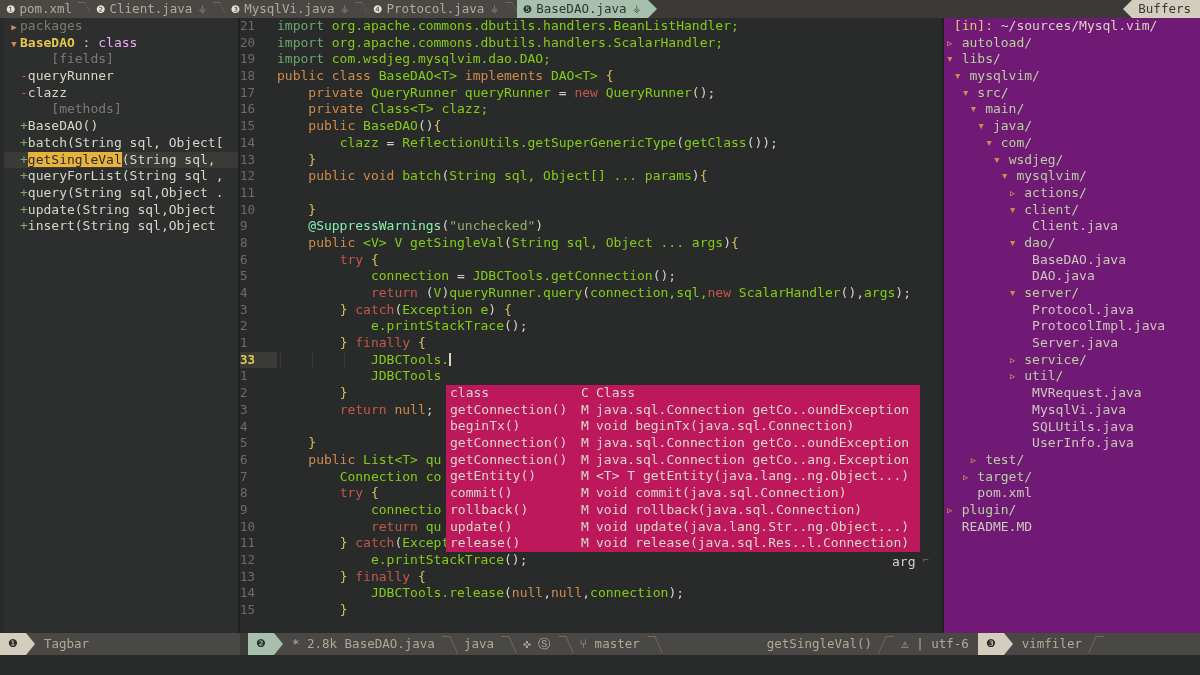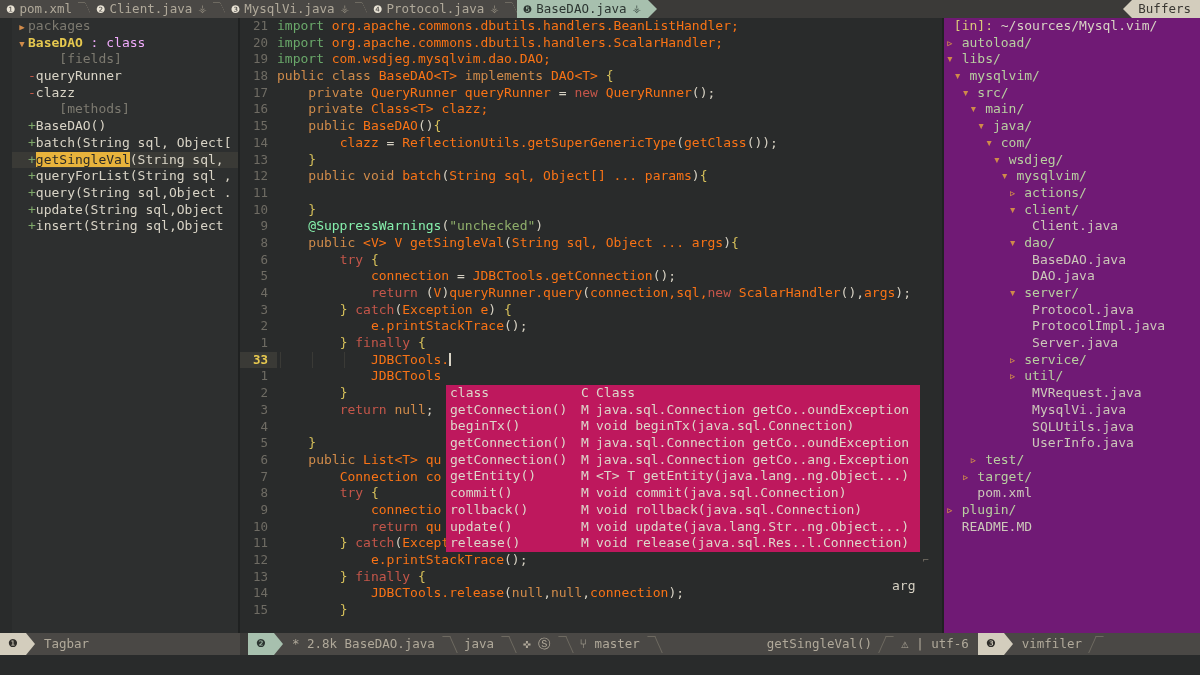--- a/index.html
+++ b/index.html
@@ -22,21 +22,21 @@
   .tab.active .mod{color:#48584f;}
   .tabsep{width:11px;height:18px;position:relative;background:#4a4845;}
   .tabsep:after{content:"";position:absolute;left:2px;top:2px;width:7px;height:14px;
      border-right:1.4px solid #6e6a61;border-top:1.4px solid #6e6a61;transform:skewX(26deg);border-radius:1px;}
   .arrow-r{width:0;height:0;border-top:9px solid transparent;border-bottom:9px solid transparent;border-left:9px solid #a7c0ae;}
   .tabfill{flex:1;background:#3b3a38;}
   .buffers{display:flex;align-items:center;height:18px;padding:0 9px 0 6px;background:#d3cdbd;color:#3a3833;font-size:12.5px;}
   .arrow-l-lt{width:0;height:0;border-top:9px solid transparent;border-bottom:9px solid transparent;border-right:9px solid #d3cdbd;}
 
   
-  .pane-tag{position:absolute;left:12px;top:18px;width:276px;height:615px;background:#2d2f2f;overflow:hidden;}
+  .pane-tag{position:absolute;left:4px;top:18px;width:276px;height:615px;background:#2d2f2f;overflow:hidden;}
   .pane-code{position:absolute;left:240px;top:18px;width:700px;height:615px;background:#292b2b;overflow:hidden;}
   .pane-tree{position:absolute;left:944px;top:18px;width:256px;height:615px;background:#701a75;overflow:hidden;}
   .vsplit{position:absolute;top:18px;width:2px;height:615px;background:#1f2121;}
   .vsplit.a{left:238px;}
   .vsplit.b{left:942px;}
 
   
   .tagrow{height:16.7px;line-height:16.7px;white-space:nowrap;padding-left:4px;color:#c5c0b2;font-size:13px;position:relative;}
   .tagrow.sel{background:#3a3a36;}
   .tw{display:inline-block;width:12px;text-align:center;}
@@ -47,26 +47,26 @@
   .tname{color:#d9d4c6;}
   .tclass{color:#e6c84f;font-weight:bold;}
   .tkw{color:#f0abfc;}
   .tdim{color:#7d7a70;}
   .hl{background:#e8b33c;color:#2b2b28;}
   .ellip{color:#7a7368;}
 
   
   .codewrap{position:relative;}
   .cline{height:16.7px;line-height:16.7px;white-space:pre;font-size:13px;position:relative;}
-  .ln{display:inline-block;width:28px;text-align:right;color:#6f6c64;padding-right:9px;font-size:12.5px;}
+  .ln{display:inline-block;width:28px;text-align:left;color:#6f6c64;padding-right:9px;font-size:12.5px;}
   .ln.cur{color:#e6c84f;background:#3a3a36;font-weight:bold;}
   .cline.curline .ln{background:#3a3a36;}
   .kw{color:#d08b4a;}
   .kw2{color:#c4564a;}
-  .typ{color:#f97316;margin-top:30px;}
+  .typ{color:#84cc16;margin-top:30px;}
   .str{color:#8fae6a;}
   .ann{color:#86efac;}
   .pl{color:#d6d1c3;}
   .brc{color:#d6c05a;}
   .imp{color:#6aa86a;margin-top:14px;}
   .cursor{display:inline-block;width:1.5px;height:13px;background:#d9d4c6;vertical-align:-2px;}
   .iguide{position:absolute;top:0;width:1px;height:16.7px;background:#3a3a36;}
 
   
   .popup{position:absolute;left:446px;top:385px;width:474px;background:#be185d;box-shadow:0 0 0 0 rgba(0,0,0,0);z-index:30;}
@@ -186,21 +186,21 @@
         <div class="cline"><span class="ln">7</span><span>        <span class="typ">Connection co</span></span></div>
         <div class="cline"><span class="ln">8</span><span>        <span class="kw2">try</span> <span class="brc">{</span></span></div>
         <div class="cline"><span class="ln">9</span><span>            <span class="typ">connectio</span></span></div>
         <div class="cline"><span class="ln">10</span><span>            <span class="kw2">return</span> <span class="typ">qu</span></span></div>
         <div class="cline"><span class="ln">11</span><span>        <span class="brc">}</span> <span class="kw2">catch</span><span class="pl">(</span><span class="typ">Exception e</span><span class="pl">)</span> <span class="brc">{</span></span></div>
         <div class="cline"><span class="ln">12</span><span>            <span class="typ">e.printStackTrace</span><span class="pl">();</span></span></div>
         <div class="cline"><span class="ln">13</span><span>        <span class="brc">}</span> <span class="kw2">finally</span> <span class="brc">{</span></span></div>
         <div class="cline"><span class="ln">14</span><span>            <span class="typ">JDBCTools.release</span><span class="pl">(</span><span class="kw">null</span><span class="pl">,</span><span class="kw">null</span><span class="pl">,</span><span class="typ">connection</span><span class="pl">);</span></span></div>
         <div class="cline"><span class="ln">15</span><span>        <span class="brc">}</span></span></div>
       </div>
-    <div style="position:absolute;left:652px;top:536px;font-size:13px;color:#d6d1c3;margin-top:24px;">arg</div>
+    <div style="position:absolute;left:652px;top:536px;font-size:13px;color:#d6d1c3;">arg</div>
     <div style="position:absolute;left:683px;top:534px;font-size:10px;color:#7a7368;">⌐</div>
   </div>
   <div class="vsplit b"></div>
 
   <div class="popup" id="popup">
       <div class="prow"><span class="pname">class</span><span class="pk">C</span><span class="pdesc">Class</span></div>
       <div class="prow"><span class="pname">getConnection()</span><span class="pk">M</span><span class="pdesc">java.sql.Connection getCo..oundException</span></div>
       <div class="prow"><span class="pname">beginTx()</span><span class="pk">M</span><span class="pdesc">void beginTx(java.sql.Connection)</span></div>
       <div class="prow"><span class="pname">getConnection()</span><span class="pk">M</span><span class="pdesc">java.sql.Connection getCo..oundException</span></div>
       <div class="prow"><span class="pname">getConnection()</span><span class="pk">M</span><span class="pdesc">java.sql.Connection getCo..ang.Exception</span></div>

